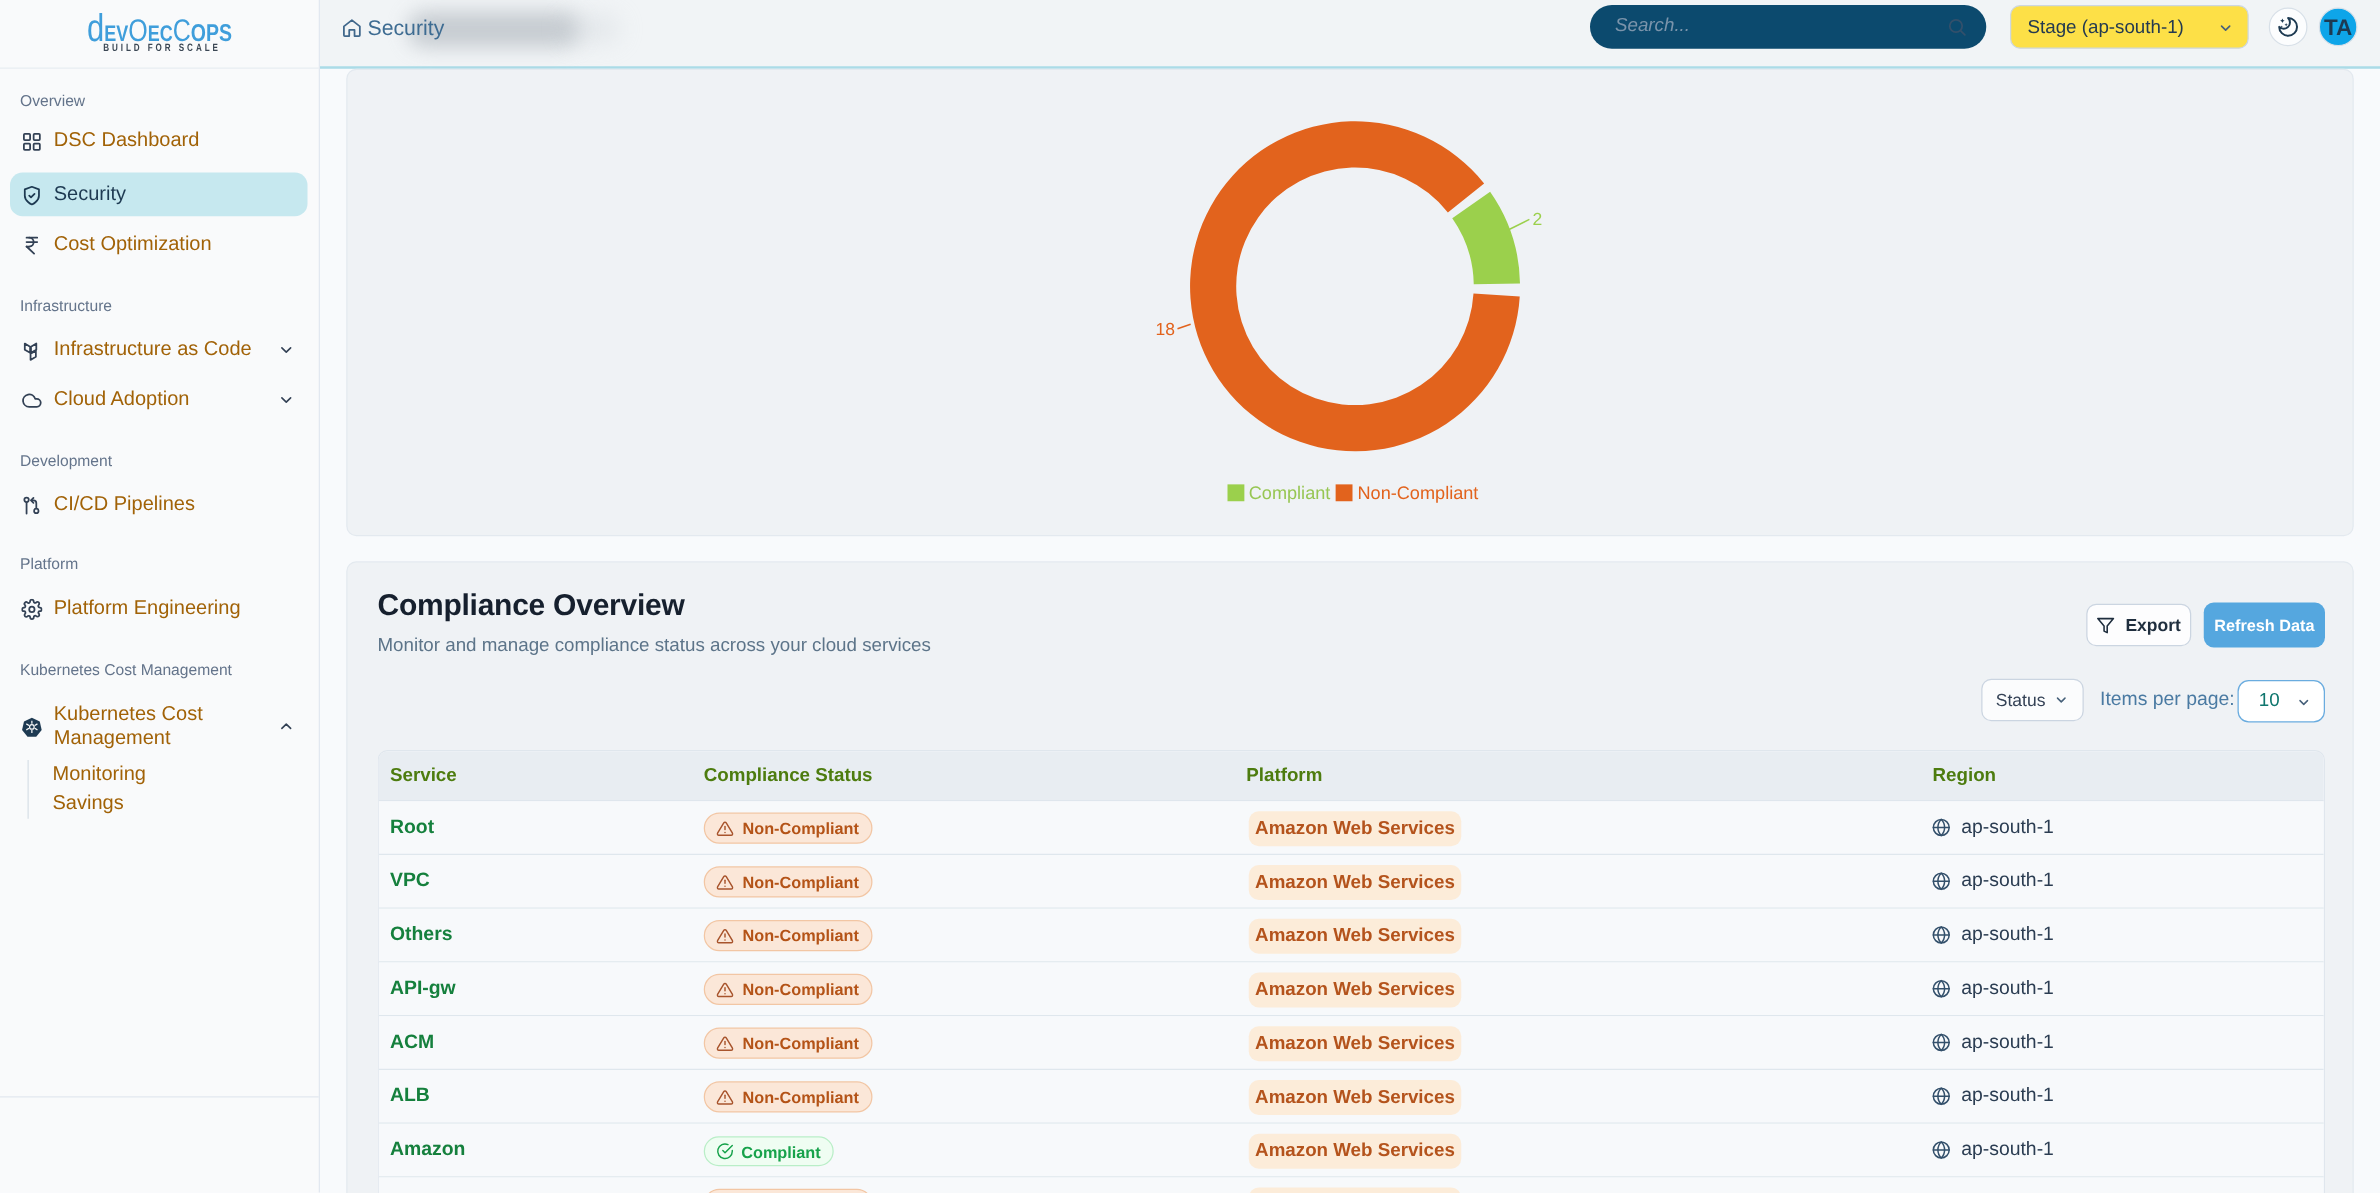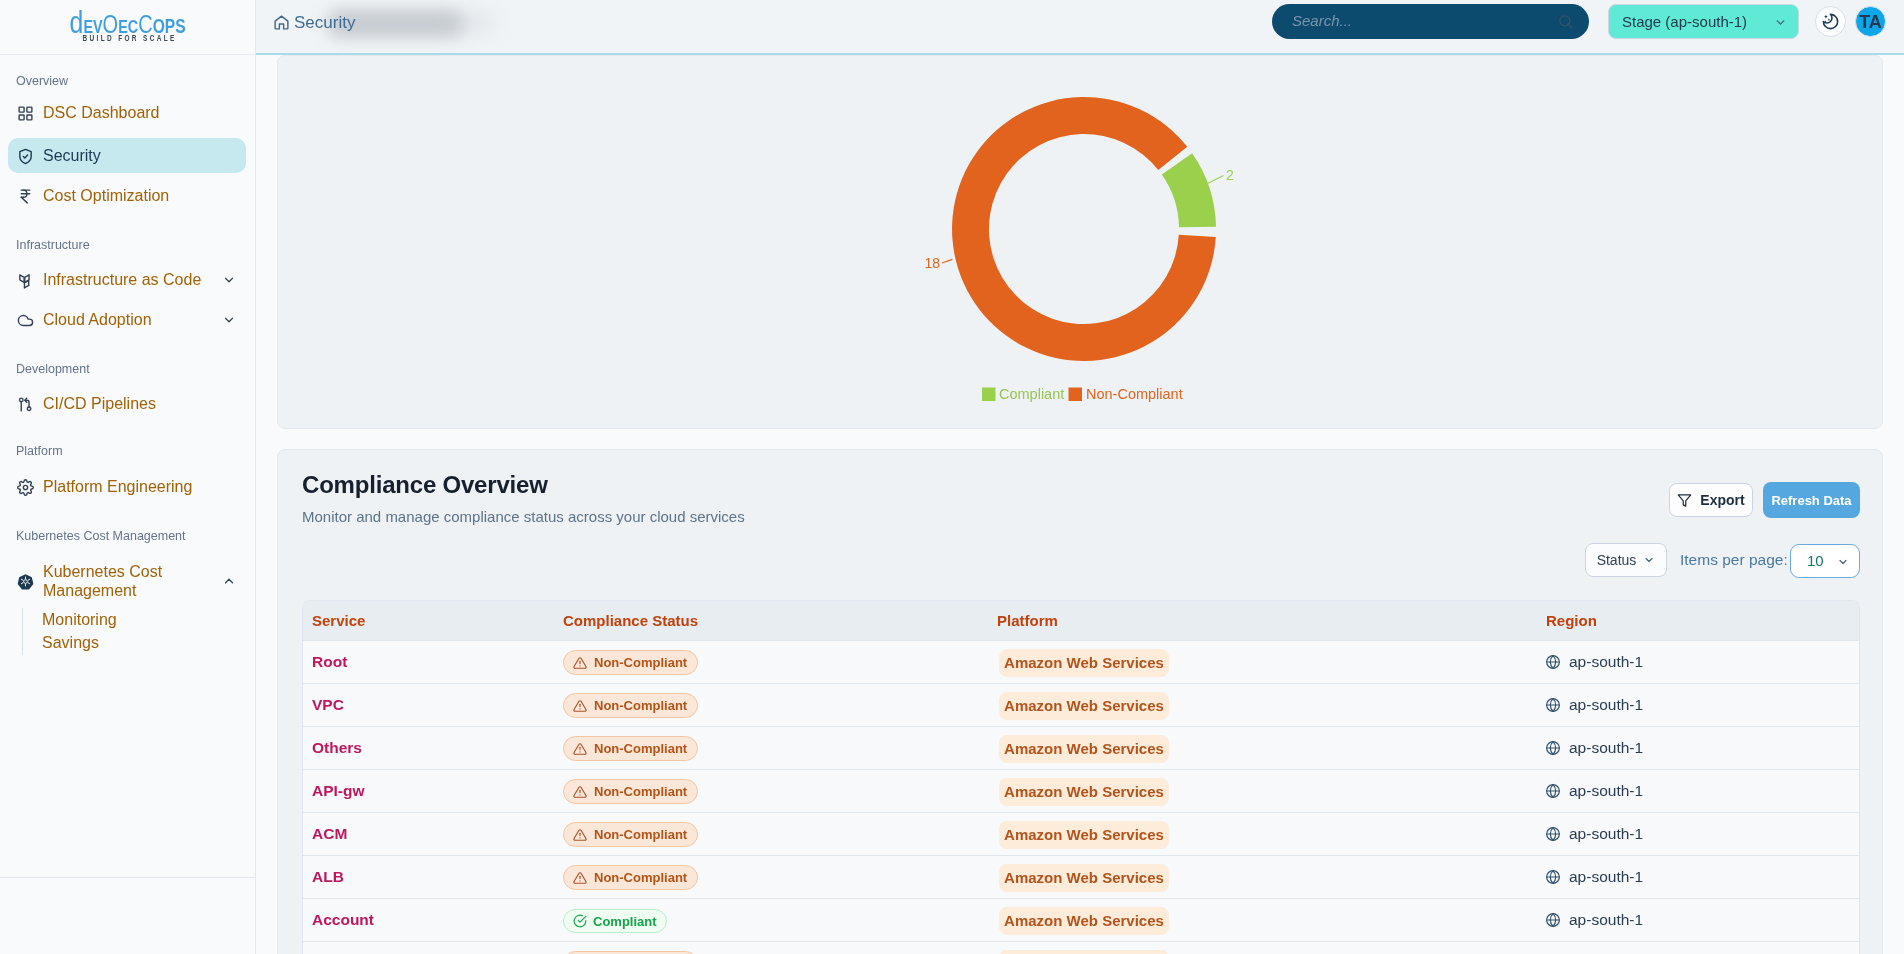--- a/index.html
+++ b/index.html
@@ -9,23 +9,23 @@
 #sidebar { position:absolute; left:0; top:0; width:256px; height:954px; background:#f9fafb; border-right:1px solid #e2e8f0; z-index:5; }
 #logo { position:absolute; left:0; top:0; width:255px; height:55px; border-bottom:1px solid #e7edf2; }
 .navlabel { position:absolute; left:16px; font-size:12.5px; font-weight:500; color:#64748b; }
 .navitem { position:absolute; left:17px; display:flex; align-items:center; gap:9px; font-size:16px; color:#a16207; }
 .navitem svg { flex:0 0 auto; }
 .chev { position:absolute; left:222px; }
 
 #header { position:absolute; left:256px; top:0; width:1648px; height:55px; background:#f1f4f6; border-bottom:2px solid #abdbe7; }
 
 .card { position:absolute; left:277px; width:1606px; background:#eff2f5; border:1px solid #e3e9ef; border-radius:8px; }
-.hdr { font-size:15px; font-weight:700; color:#c2410c; }
+.hdr { font-size:15px; font-weight:700; color:#4d7c0f; }
 .row { position:relative; width:100%; height:43px; border-bottom:1px solid #dfe7ed; background:#f7f9fb; }
-.svc { position:absolute; left:9px; top:12px; font-size:15.5px; font-weight:600; color:#be185d; }
+.svc { position:absolute; left:9px; top:12px; font-size:15.5px; font-weight:600; color:#15803d; }
 .badge-nc { position:absolute; left:260px; top:9px; width:135px; height:25px; background:#fbe7d8; border:1px solid #f2c6a4; border-radius:13px; display:flex; align-items:center; gap:7px; padding-left:9px; font-size:13px; font-weight:700; color:#b45317; }
 .badge-c { position:absolute; left:260px; top:10px; width:104px; height:24px; background:#effdf2; border:1px solid #b9eec7; border-radius:12px; display:flex; align-items:center; gap:6px; padding-left:9px; font-size:13px; font-weight:700; color:#17a24b; }
 .badge-aws { position:absolute; left:696px; top:8px; width:170px; height:28px; background:#fcecd9; border-radius:8px; text-align:center; line-height:28px; font-size:15px; font-weight:700; color:#b4531c; }
 .region { position:absolute; left:1242px; top:12px; display:flex; align-items:center; gap:8px; font-size:15.5px; color:#2b3d52; }
 .region svg { width:16px; height:16px; }
 </style>
 </head>
 <body>
 
 <div id="sidebar">
@@ -148,21 +148,21 @@
   <div class="abs" style="left:38px; top:13px; font-size:17px; color:#3e6c92;">Security</div>
 
   <div class="abs" style="left:1016px; top:4px; width:317px; height:35px; background:#0c4a6e; border-radius:17.5px;">
     <span style="position:absolute; left:20px; top:8px; font-size:15px; font-style:italic; color:#7b94ab;">Search...</span>
     <svg style="position:absolute; right:15px; top:9px;" width="17" height="17" viewBox="0 0 24 24" fill="none" stroke="#33506b" stroke-width="2" stroke-linecap="round">
         <circle cx="11" cy="11" r="7"></circle>
         <path d="M21 21l-4.3-4.3"></path>
       </svg>
   </div>
 
-  <div class="abs" style="left:1352px; top:4px; width:191px; height:35px; background:#5eead4; border:1px solid #cdd7e1; border-radius:8px;">
+  <div class="abs" style="left:1352px; top:4px; width:191px; height:35px; background:#fde047; border:1px solid #cdd7e1; border-radius:8px;">
     <span style="position:absolute; left:13px; top:8px; font-size:15px; color:#243a50;">Stage (ap-south-1)</span>
     <svg style="position:absolute; right:11px; top:11px;" width="13" height="13" viewBox="0 0 24 24" fill="none" stroke="#47617a" stroke-width="2.4" stroke-linecap="round" stroke-linejoin="round">
         <path d="M6 9l6 6 6-6"></path>
       </svg>
   </div>
 
   <div class="abs" style="left:1559px; top:6px; width:31px; height:31px; border:1px solid #d8e0e8; border-radius:50%; background:#fcfdfe;">
     <svg style="position:absolute; left:5px; top:5px;" width="19" height="19" viewBox="0 0 24 24" fill="none" stroke="#1d3a52" stroke-width="2" stroke-linecap="round" stroke-linejoin="round">
         <path d="M12 3a6.364 6.364 0 0 0 9 9 9 9 0 1 1-9-9Z" transform="translate(24,0) scale(-1,1)"></path>
         <path d="M6.2 3.5l.7 1.6 1.6.7-1.6.7-.7 1.6-.7-1.6-1.6-.7 1.6-.7z" fill="#1d3a52" stroke="none"></path>
@@ -300,21 +300,21 @@
               <path d="M12 17h.01"></path>
             </svg>Non-Compliant</div>
           <div class="badge-aws">Amazon Web Services</div>
           <div class="region"><svg width="20" height="20" viewBox="0 0 24 24" fill="none" stroke="#33506b" stroke-width="1.8" stroke-linecap="round">
               <circle cx="12" cy="12" r="9.5"></circle>
               <path d="M2.5 12h19"></path>
               <path d="M12 2.5c2.7 2.6 4 6 4 9.5s-1.3 6.9-4 9.5c-2.7-2.6-4-6-4-9.5s1.3-6.9 4-9.5z"></path>
             </svg>ap-south-1</div>
         </div>
       <div class="row">
-          <div class="svc">Account</div>
+          <div class="svc">Amazon</div>
           <div class="badge-c"><svg width="14" height="14" viewBox="0 0 24 24" fill="none" stroke="#17a24b" stroke-width="2" stroke-linecap="round" stroke-linejoin="round">
               <path d="M22 11.1V12a10 10 0 1 1-5.9-9.1"></path>
               <path d="M9 11l3 3L22 4"></path>
             </svg>Compliant</div>
           <div class="badge-aws">Amazon Web Services</div>
           <div class="region"><svg width="20" height="20" viewBox="0 0 24 24" fill="none" stroke="#33506b" stroke-width="1.8" stroke-linecap="round">
               <circle cx="12" cy="12" r="9.5"></circle>
               <path d="M2.5 12h19"></path>
               <path d="M12 2.5c2.7 2.6 4 6 4 9.5s-1.3 6.9-4 9.5c-2.7-2.6-4-6-4-9.5s1.3-6.9 4-9.5z"></path>
             </svg>ap-south-1</div>

